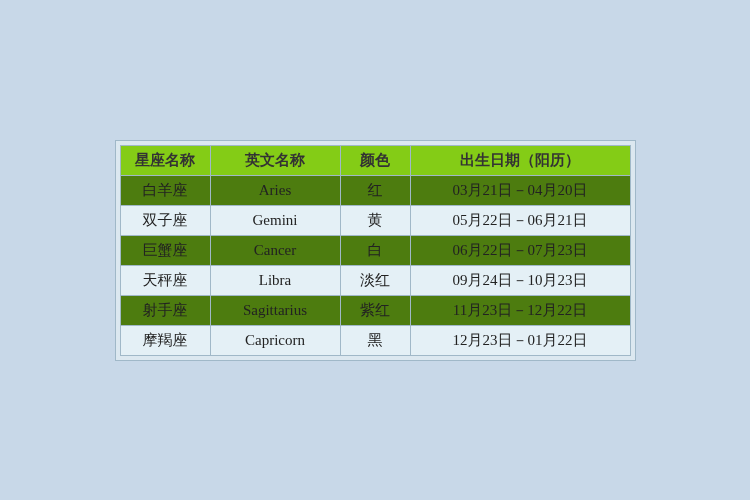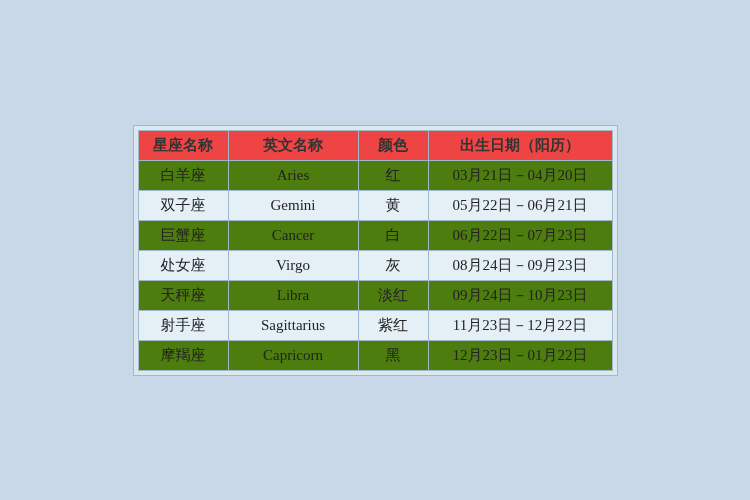--- a/index.html
+++ b/index.html
@@ -22,35 +22,35 @@
       font-size: 15px;
       color: #222;
     }
     th, td {
       border: 1px solid #a0b8c8;
       padding: 5px 14px;
       text-align: center;
       white-space: nowrap;
     }
     thead tr th {
-      background-color: #ef4444;
+      background-color: #84cc16;
       color: #333;
       font-weight: bold;
       font-size: 15px;
     }
     tbody tr {
       background-color: #4d7c0f;
     }
     tbody tr:nth-child(even) {
       background-color: #e4f0f6;
     }
     .col-chinese { width: 90px; }
     .col-english { width: 130px; margin-top: 7px; }
     .col-color   { width: 70px; }
-    .col-date    { width: 184px; }
+    .col-date    { width: 220px; }
   </style>
 </head>
 <body>
 
 <div class="table-container">
   <table>
     <thead>
       <tr>
         <th class="col-chinese">星座名称</th>
         <th class="col-english">英文名称</th>
@@ -71,26 +71,20 @@
           <td class="col-color">黄</td>
           <td class="col-date">05月22日－06月21日</td>
         </tr>
         <tr>
           <td class="col-chinese">巨蟹座</td>
           <td class="col-english">Cancer</td>
           <td class="col-color">白</td>
           <td class="col-date">06月22日－07月23日</td>
         </tr>
         <tr>
-          <td class="col-chinese">处女座</td>
-          <td class="col-english">Virgo</td>
-          <td class="col-color">灰</td>
-          <td class="col-date">08月24日－09月23日</td>
-        </tr>
-        <tr>
           <td class="col-chinese">天秤座</td>
           <td class="col-english">Libra</td>
           <td class="col-color">淡红</td>
           <td class="col-date">09月24日－10月23日</td>
         </tr>
         <tr>
           <td class="col-chinese">射手座</td>
           <td class="col-english">Sagittarius</td>
           <td class="col-color">紫红</td>
           <td class="col-date">11月23日－12月22日</td>

